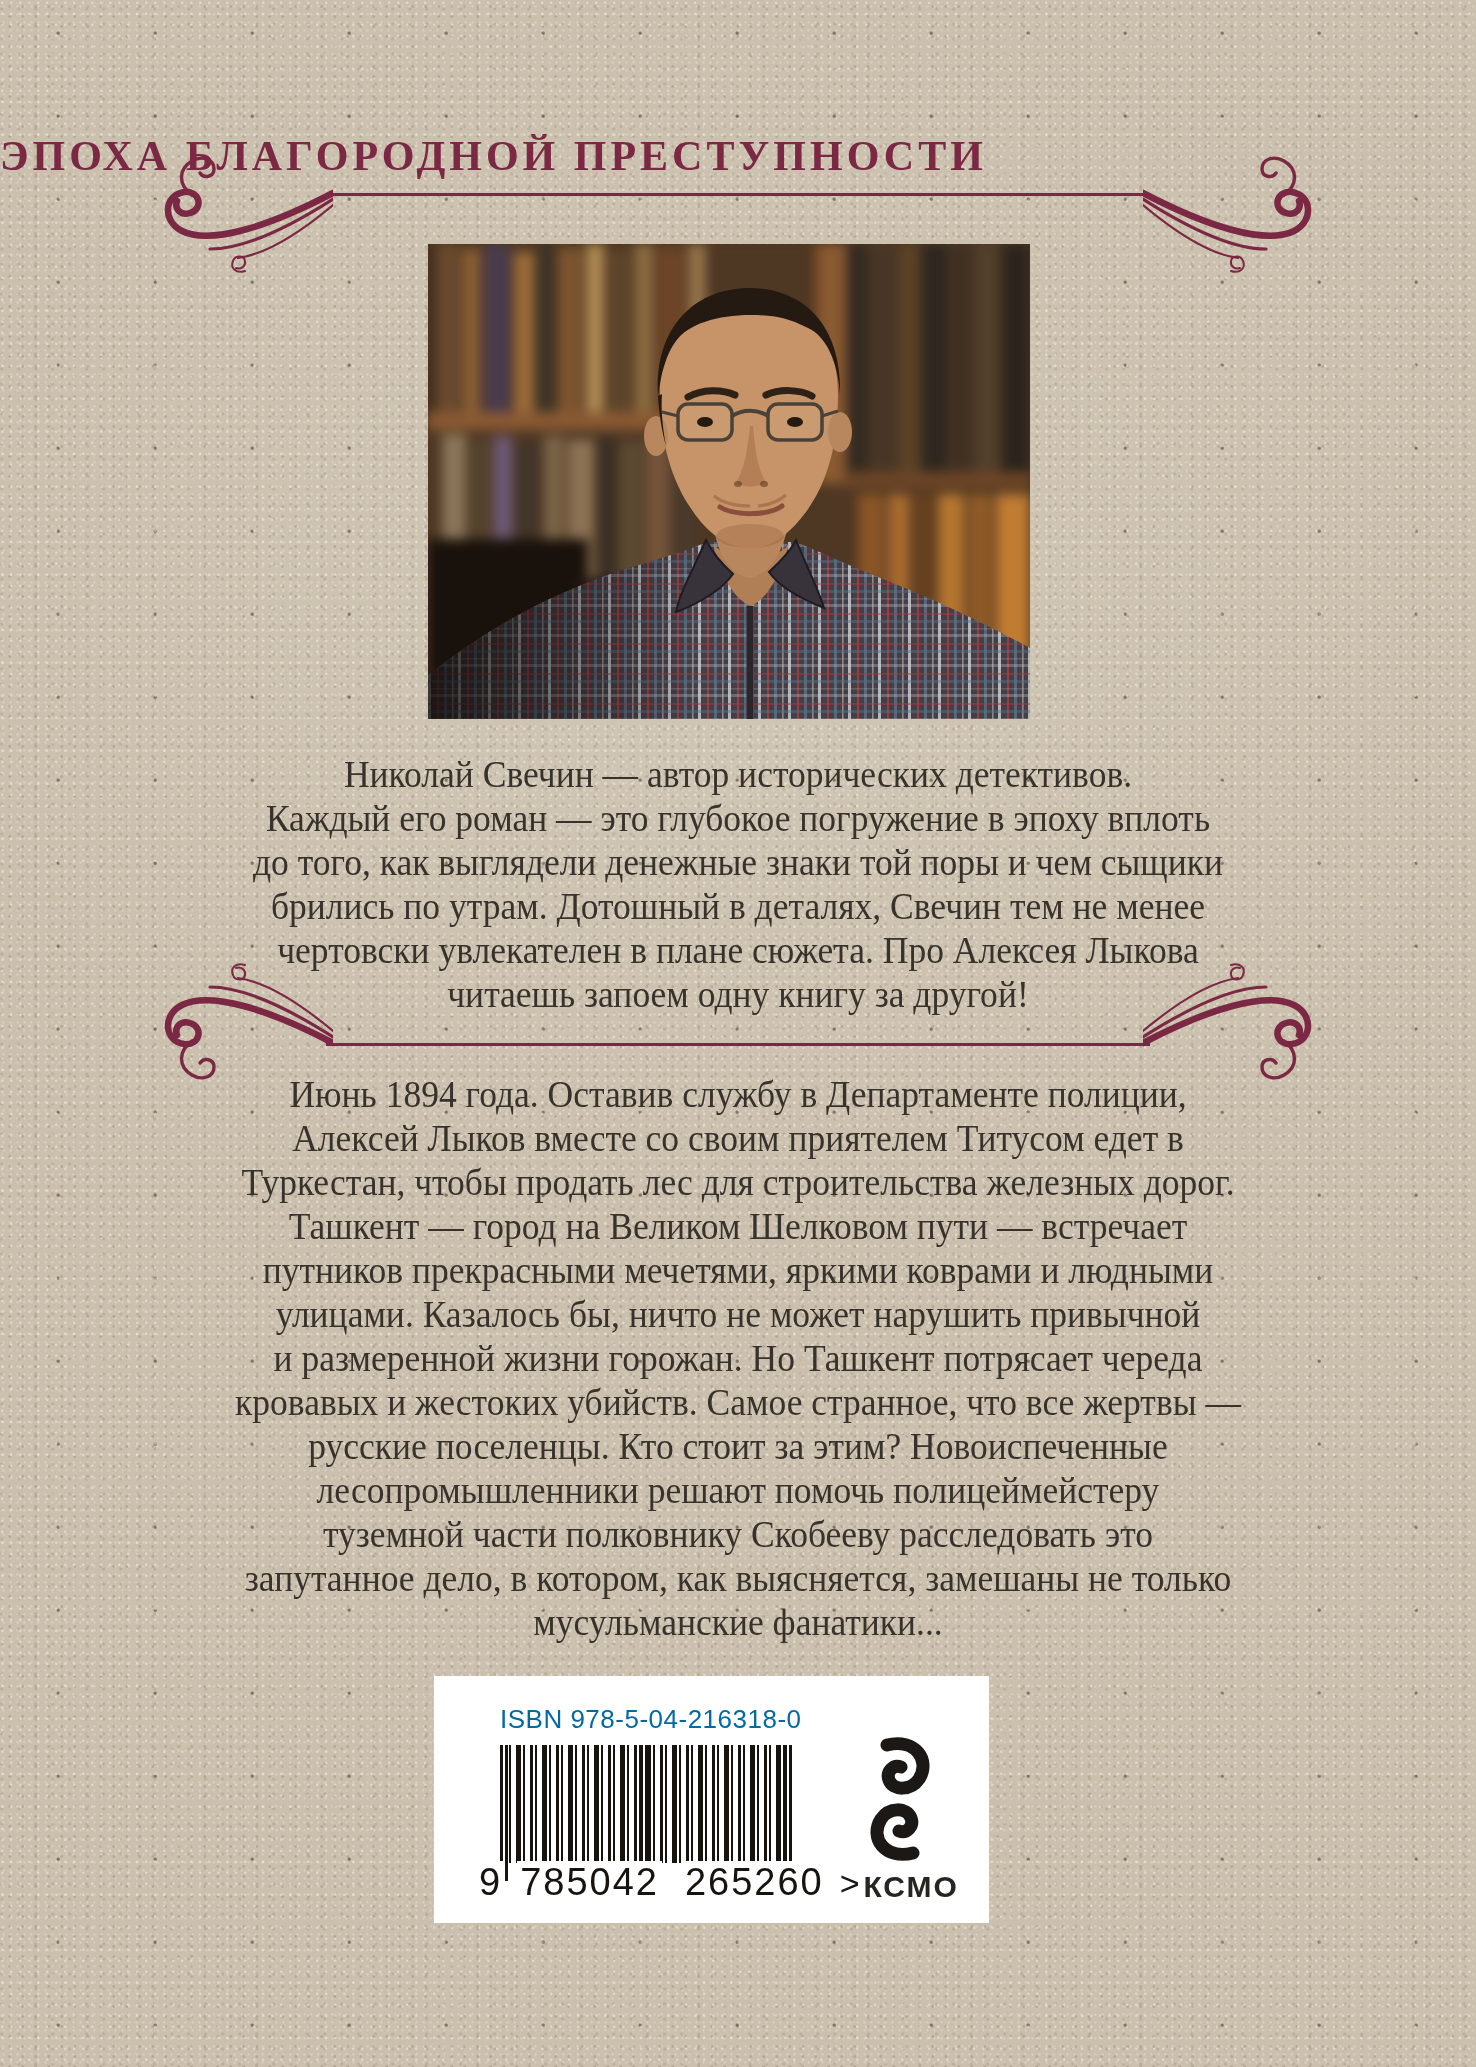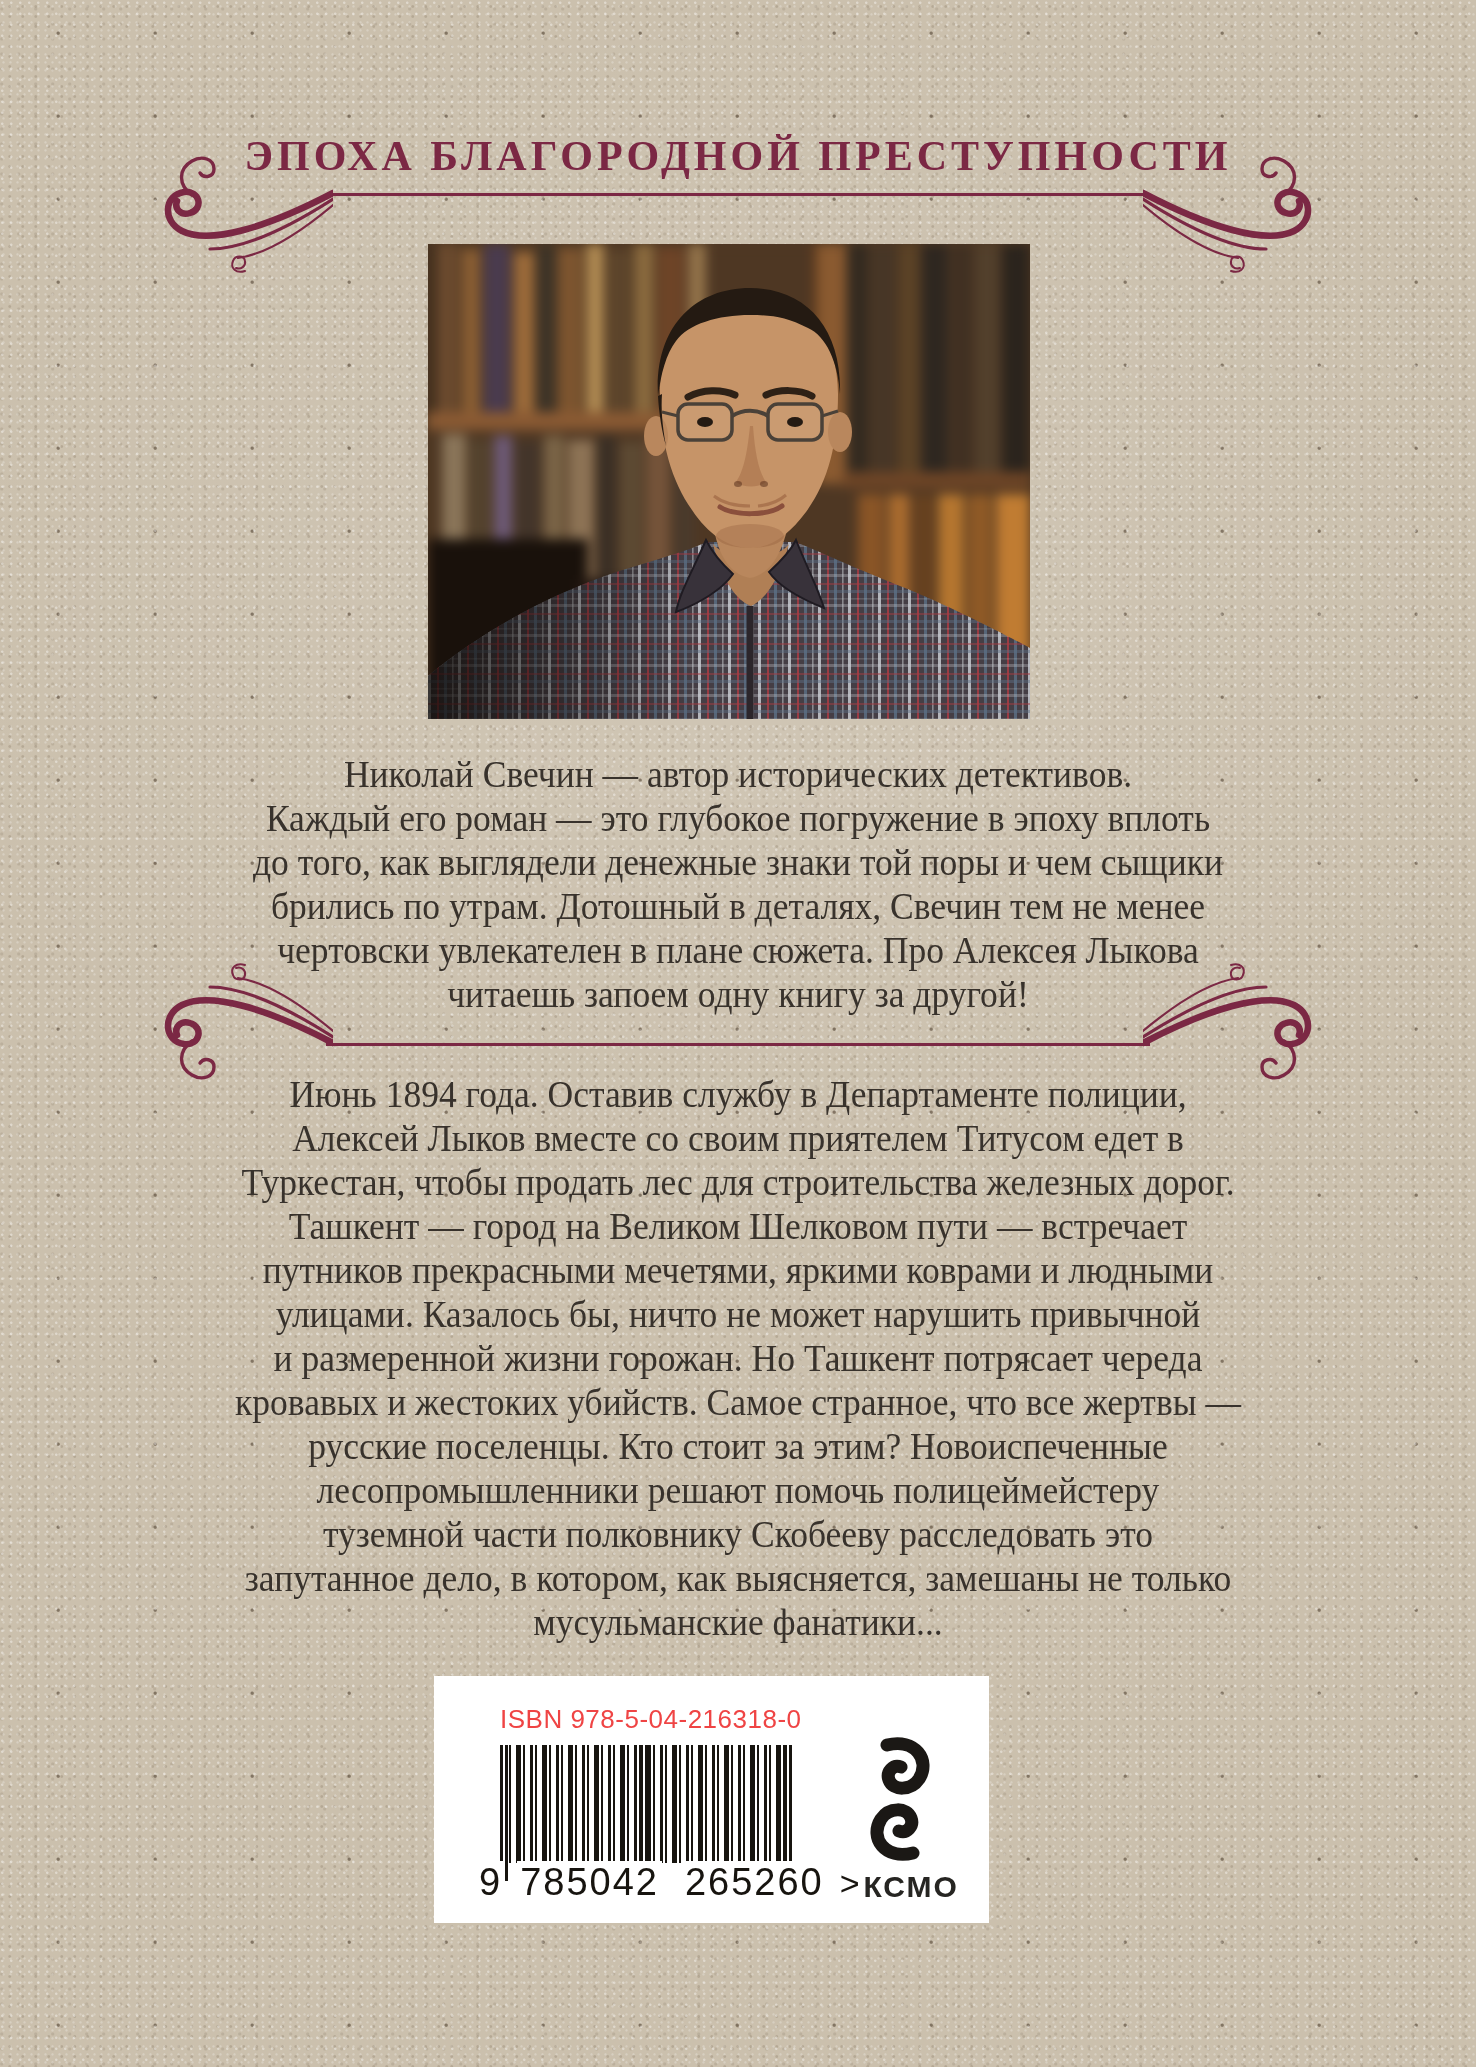--- a/index.html
+++ b/index.html
@@ -16,21 +16,21 @@
       radial-gradient(circle at 25% 25%, rgba(255,255,255,.38) 0 .8px, rgba(255,255,255,0) 1.7px),
       radial-gradient(circle at 75% 65%, rgba(92,74,52,.20) 0 .9px, rgba(92,74,52,0) 1.9px),
       radial-gradient(circle at 50% 80%, rgba(255,255,255,.24) 0 .7px, rgba(255,255,255,0) 1.6px),
       radial-gradient(circle at 10% 60%, rgba(92,74,52,.14) 0 1px, rgba(92,74,52,0) 2.1px),
       radial-gradient(circle at 60% 40%, rgba(58,42,26,.5) 0 1.1px, rgba(58,42,26,0) 2.2px),
       radial-gradient(1200px 900px at 50% 30%, rgba(255,255,255,.10), rgba(0,0,0,0) 70%);
     background-size:9px 11px,13px 10px,7px 8px,17px 15px,97px 83px,100% 100%;
   }
   .header-title{
     position:absolute;top:132px;left:0;right:0;
-    text-align:center;
+    text-align:left;
     font-size:42px;line-height:48px;font-weight:600;letter-spacing:4px;
     color:var(--accent,#7b2844);
   }
   .divider{position:absolute;left:148px;right:148px;height:135px;}
   .divider .rule{position:absolute;left:178px;right:178px;height:3px;background:var(--accent,#7b2844);}
   .divider .orn{position:absolute;width:185px;height:135px;}
   .orn-l{left:0;}
   .orn-r{right:0;transform:scaleX(-1);}
   .d1{top:185px;}
   .d1 .rule{top:8px;}
@@ -58,21 +58,21 @@
   .para-annotation{top:1073px;}
 
   .isbn-panel{
     position:absolute;left:434px;top:1676px;width:555px;height:247px;
     background:#ffffff;box-sizing:border-box;
     padding:26px 18px 0 40px;
     display:flex;gap:10px;
     font-family:"Liberation Sans",sans-serif;color:#17140f;
   }
   .bc-col{width:344px;position:relative;}
-  .bc-label{font-size:26px;letter-spacing:.5px;margin:2px 0 0 26px;white-space:nowrap;color:#ef4444;}
+  .bc-label{font-size:26px;letter-spacing:.5px;margin:2px 0 0 26px;white-space:nowrap;color:#0369a1;}
   .bars-wrap{position:relative;margin:10px 0 0 26px;width:300px;height:158px;}
   .bars{
     position:absolute;left:4px;top:0;width:284px;height:118px;
     background:repeating-linear-gradient(90deg,
       #17140f 0 3px,#ffffff 3px 5px,
       #17140f 5px 7px,#ffffff 7px 12px,
       #17140f 12px 17px,#ffffff 17px 19px,
       #17140f 19px 21px,#ffffff 21px 26px);
   }
   .guard{position:absolute;top:0;width:8px;height:136px;

